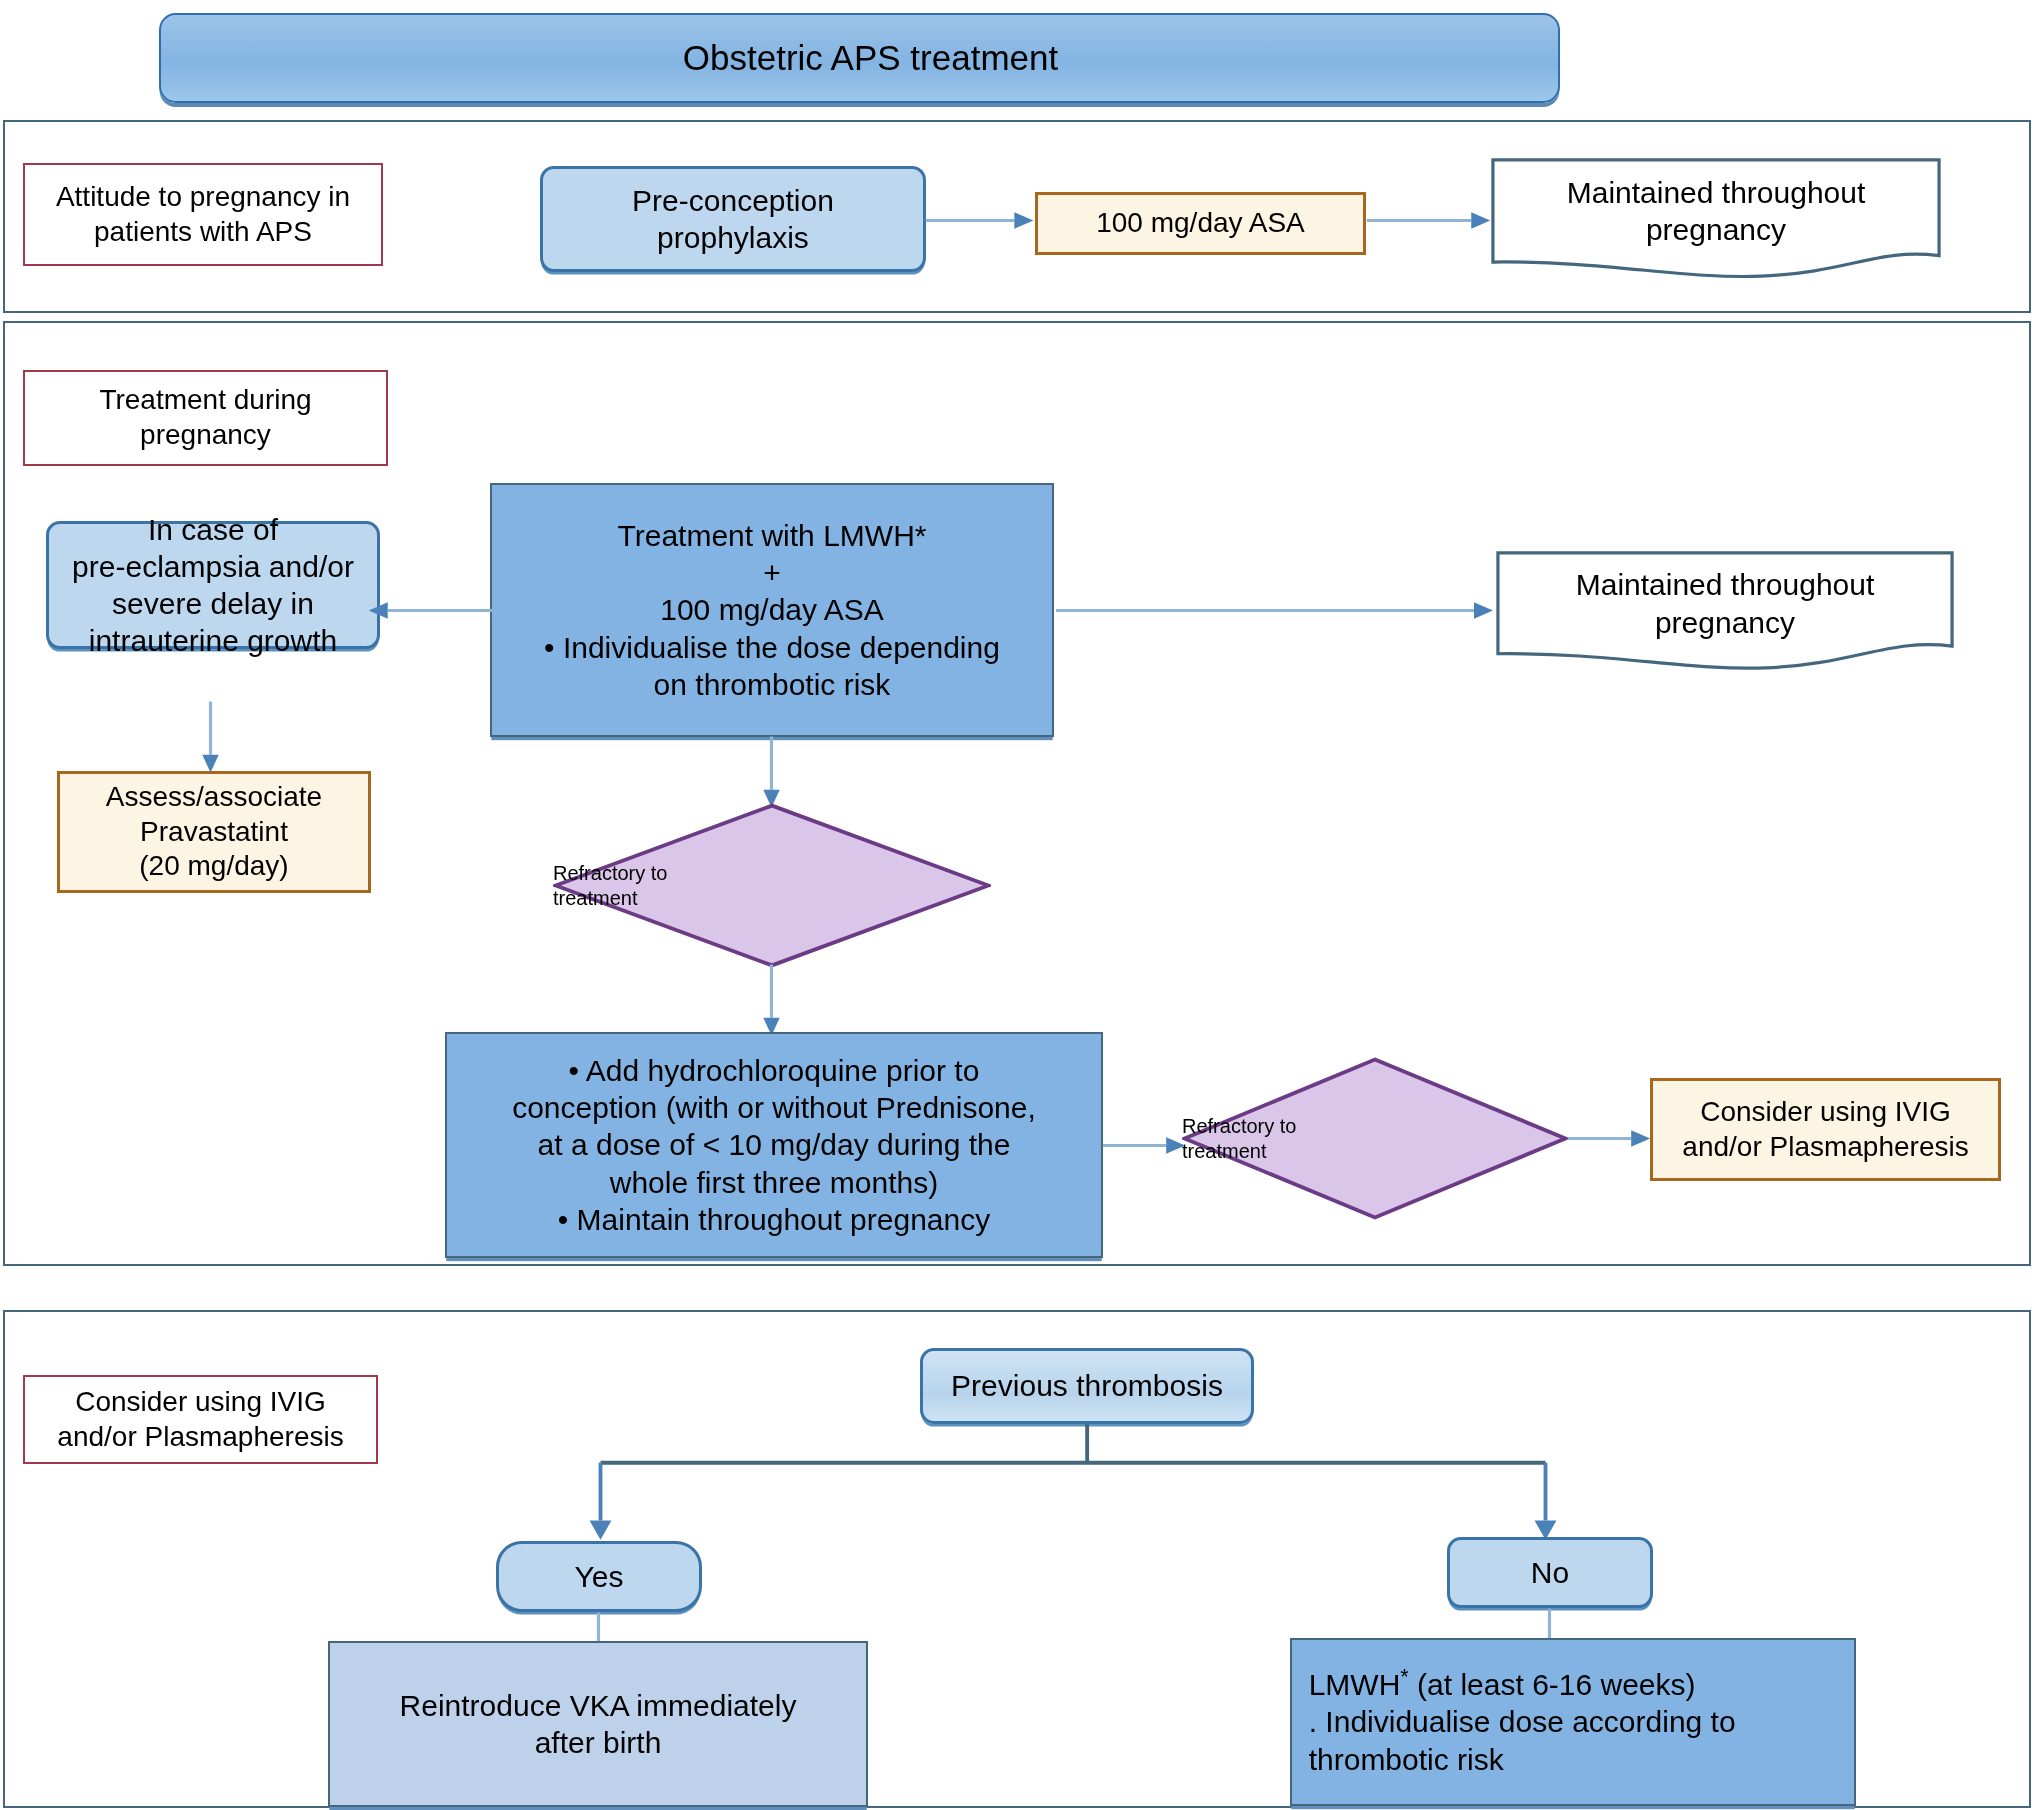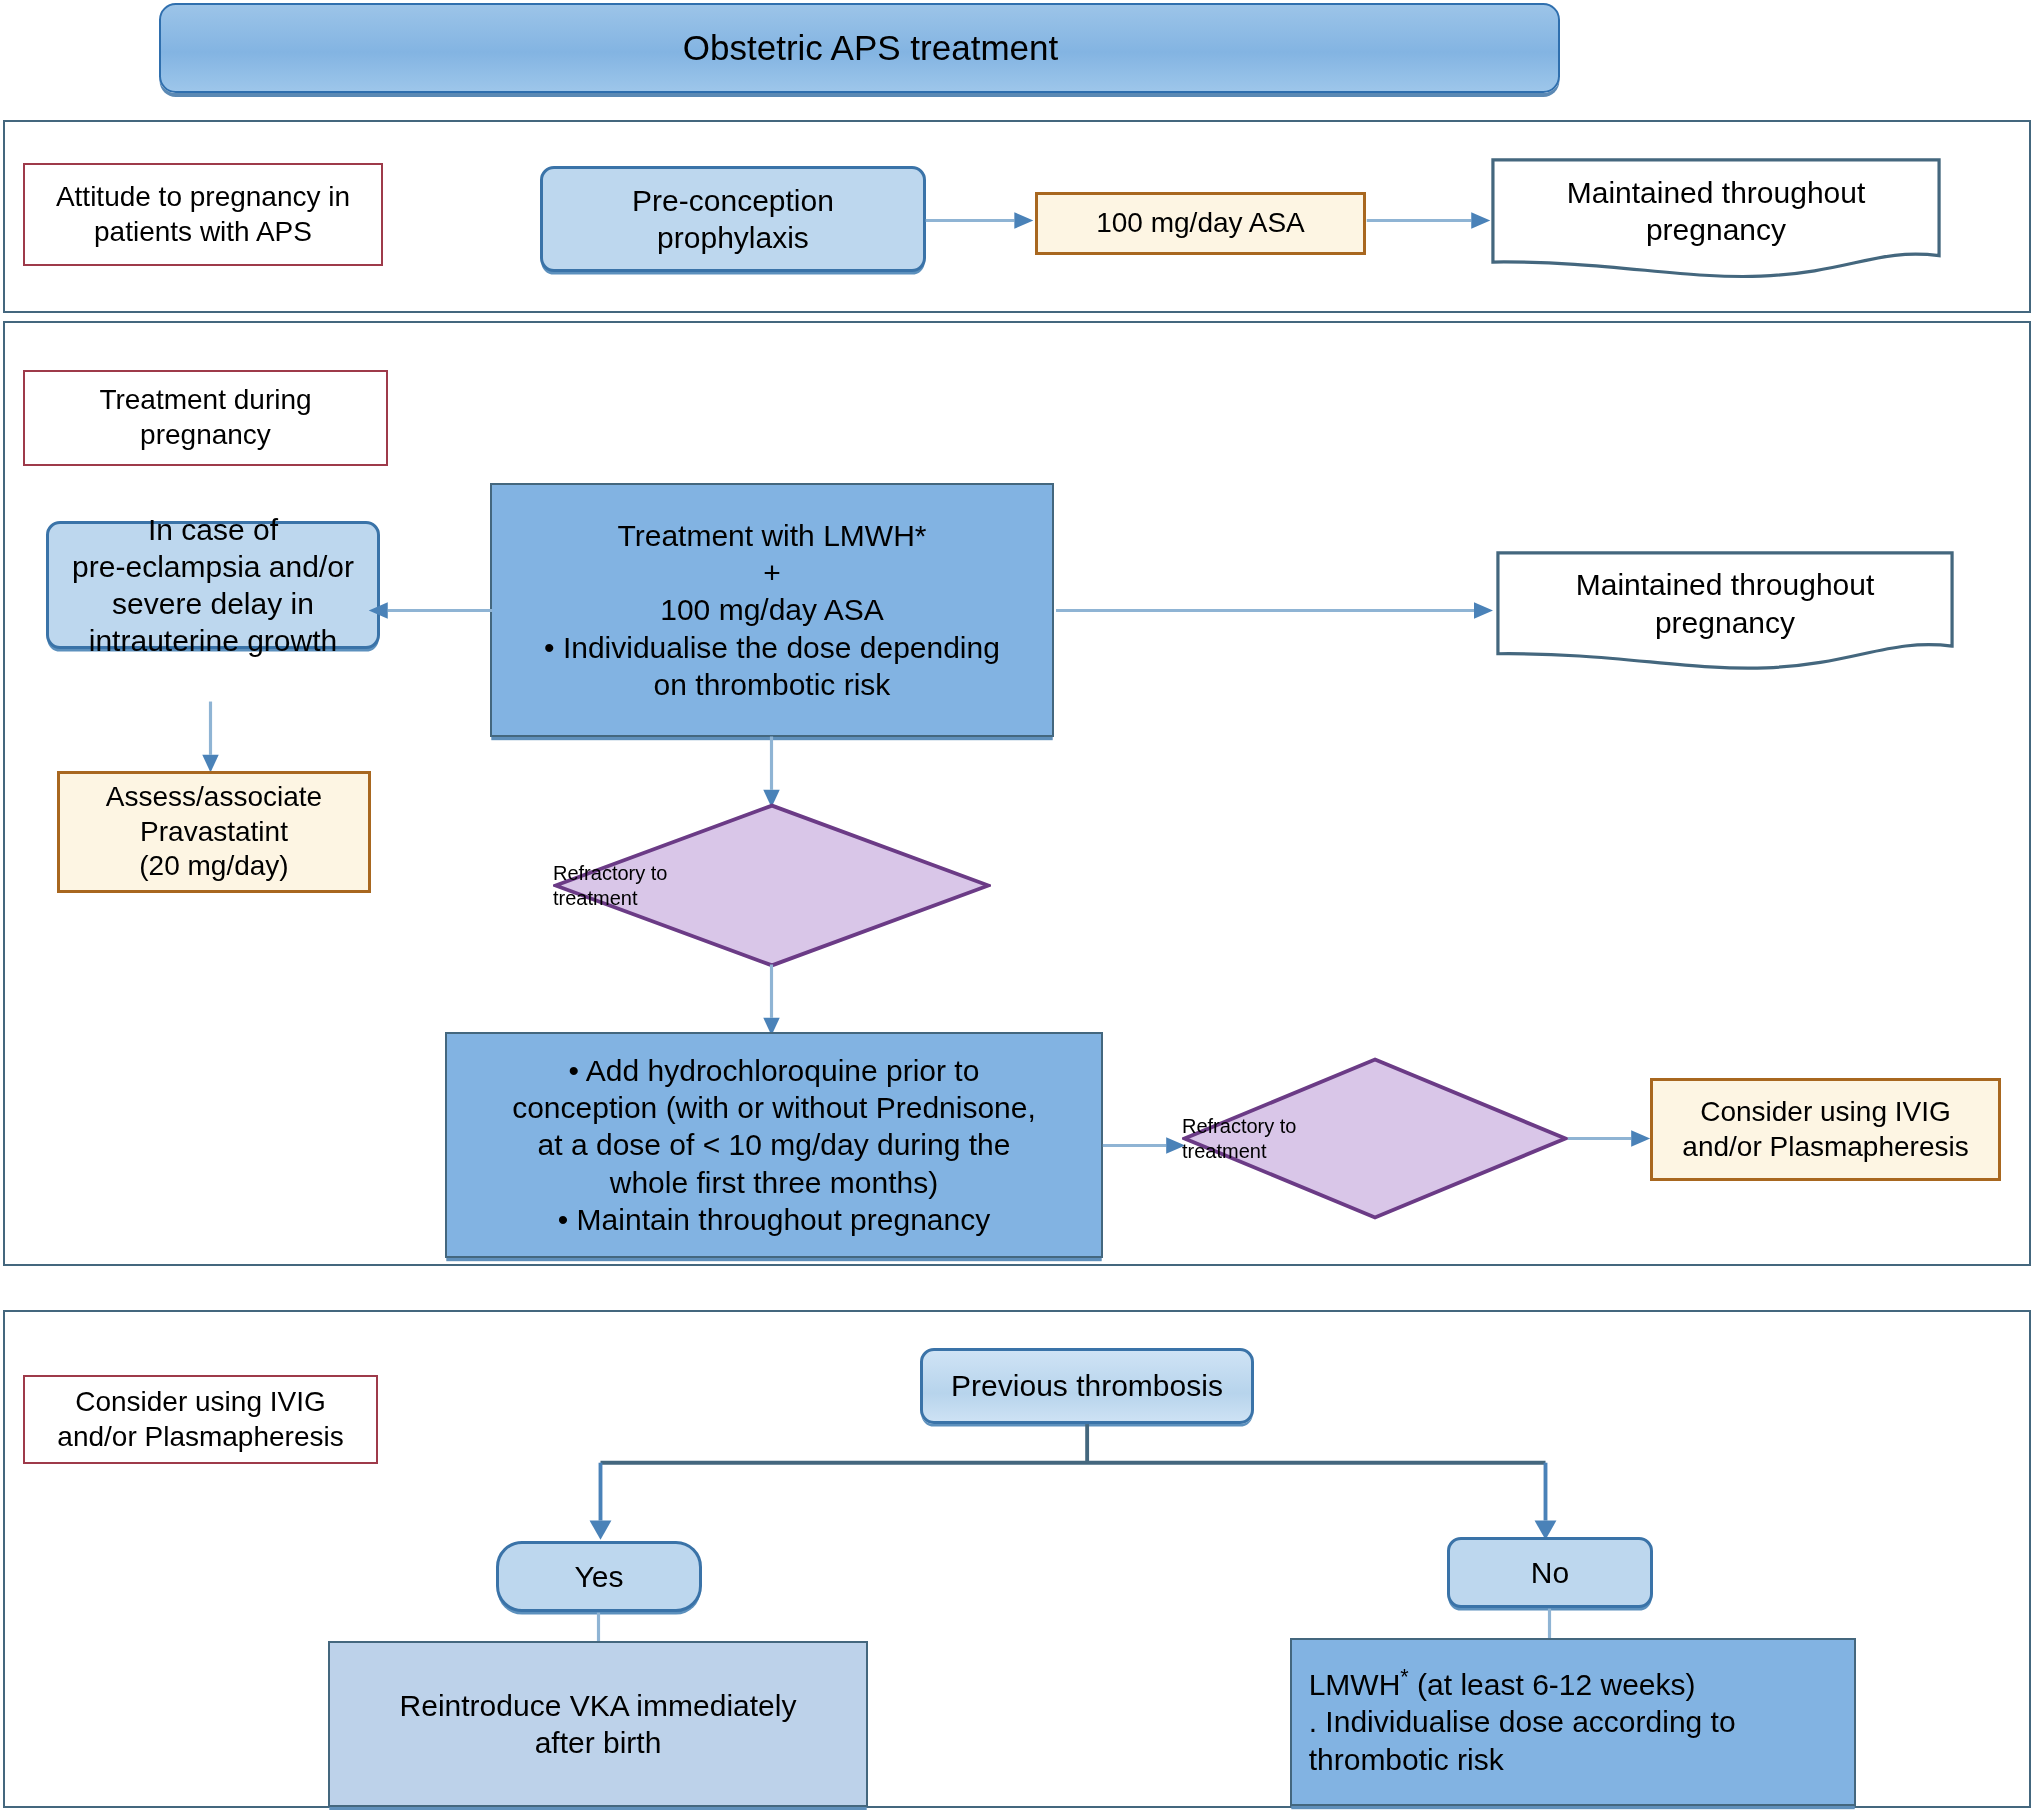--- a/index.html
+++ b/index.html
@@ -151,21 +151,21 @@
     font-size: 0.72em;
     vertical-align: super;
     line-height: 0;
   }
 </style>
 </head>
 <body>
 
 <div id="canvas">
 
-  <div class="node title-banner" style="left:159px; top:3px; width:1401px; height:90px;padding-left:22px;">Obstetric  APS treatment</div>
+  <div class="node title-banner" style="left:159px; top:13px; width:1401px; height:90px;padding-left:22px;">Obstetric  APS treatment</div>
 
   <div class="section" style="left:2.6px; top:120px; width:2028px; height:193px;"></div>
 
   <div class="node label-box" style="left:23px; top:163px; width:360px; height:103px;">Attitude to pregnancy in
 patients with APS</div>
 
   <div class="node rounded-blue" style="left:540px; top:166px; width:386px; height:106px;">Pre-conception
 prophylaxis</div>
 
   <div class="conn" style="left:925px; top:211px; width:109px; height:19px;">
@@ -329,21 +329,21 @@
       <polygon points="2,82 28,82 15,110" fill="#4a82b8"></polygon>
     </svg>
   </div>
 
   <div class="node rect-paleblue" style="left:328px; top:1641px; width:540px; height:166px;">Reintroduce VKA immediately
 after birth</div>
 
   <div class="node rect-blue ta-left pad-l" style="left:1290px; top:1638px; width:566px; height:168px; white-space:normal;">
     <div style="width:100%;">
       <div>
-        <span>LMWH</span><sup class="ast">*</sup><span> (at least 6-12 weeks)</span>
+        <span>LMWH</span><sup class="ast">*</sup><span> (at least 6-16 weeks)</span>
       </div>
       <div>. Individualise dose according to</div>
       <div>thrombotic risk</div>
     </div>
   </div>
 
 </div>
 
 
 </body></html>

